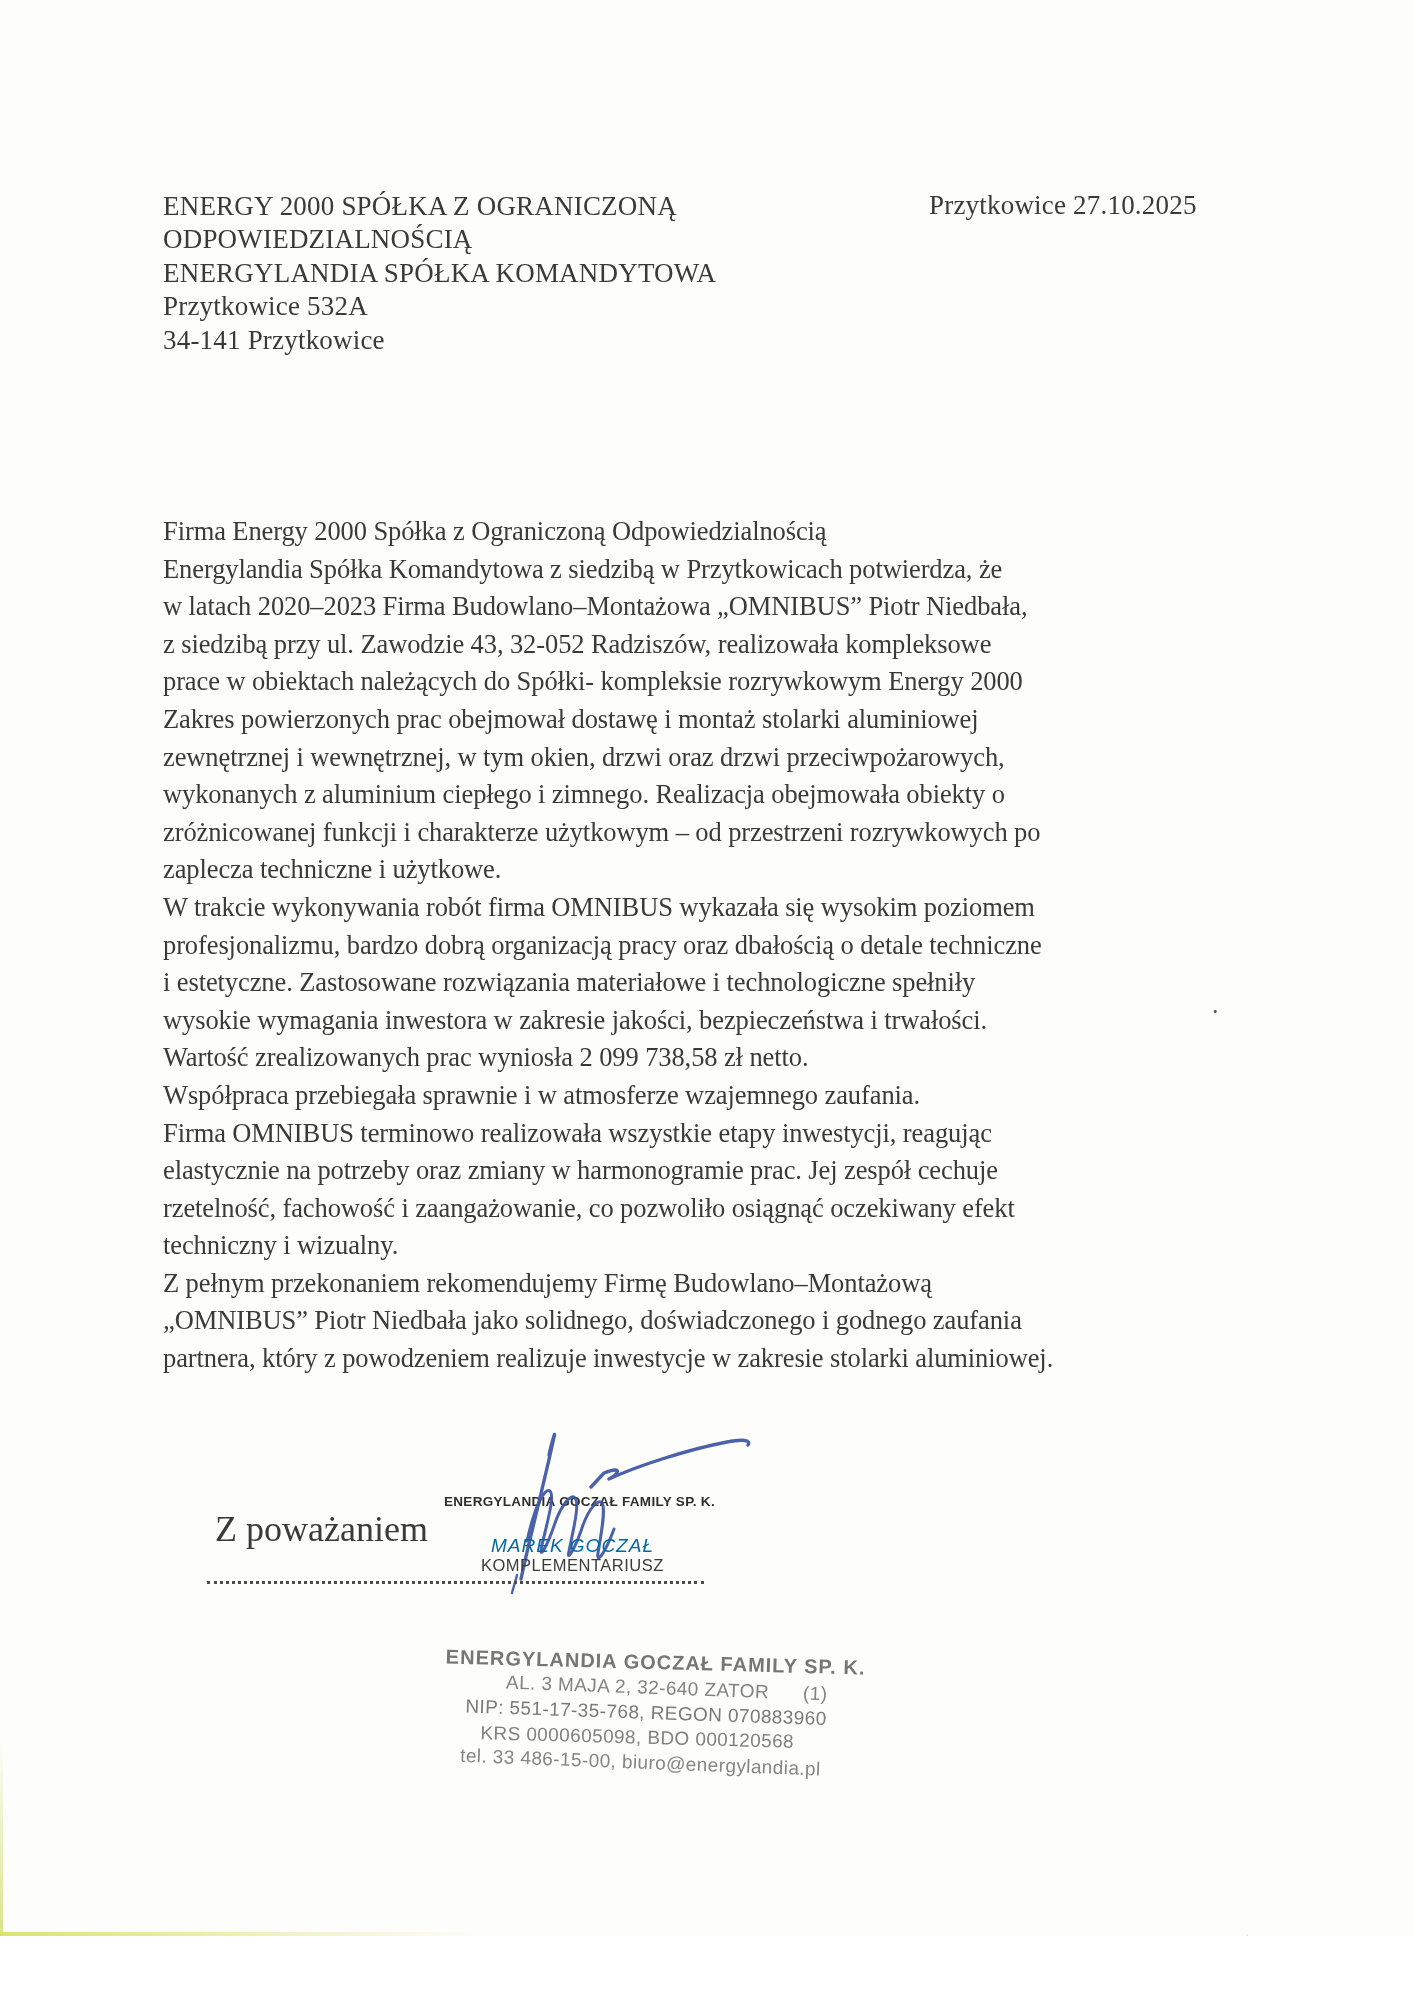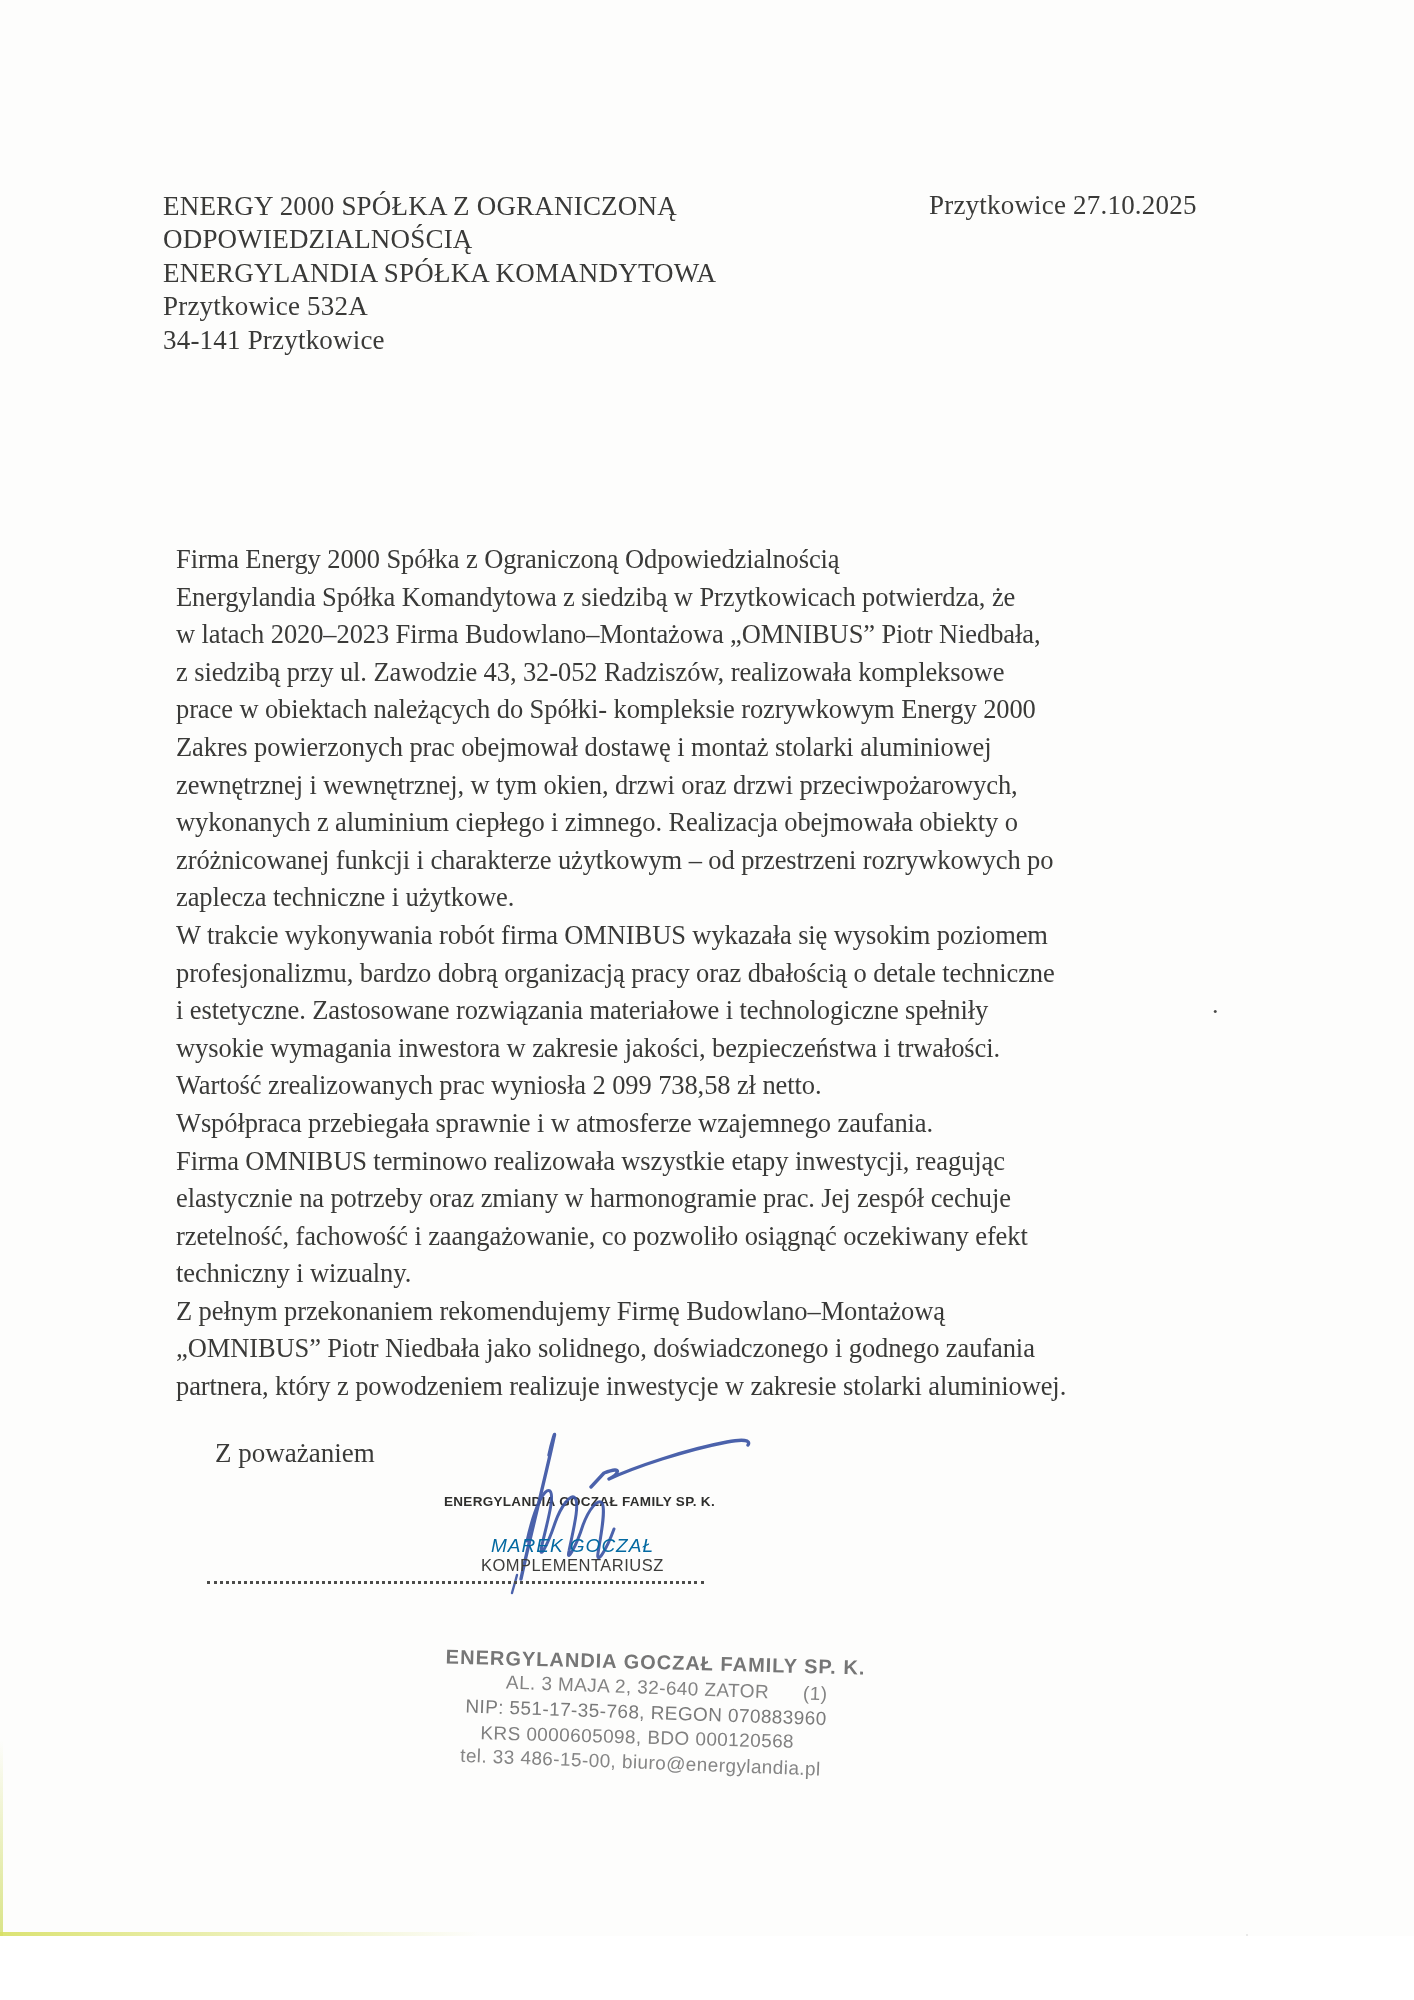--- a/index.html
+++ b/index.html
@@ -17,34 +17,34 @@
   .sender .line{
     font-size:27px;line-height:33.4px;white-space:pre;
     letter-spacing:.2px;
   }
   
   .dateline{
     position:absolute;left:905px;top:190px;
     font-size:27px;white-space:pre;letter-spacing:.2px;margin-left:24px;
   }
   
-  .body{position:absolute;left:176px;top:516px;margin-top:28px;}
+  .body{position:absolute;left:163px;top:516px;}
   .body .line{
     font-size:26.5px;height:37.6px;white-space:pre;
     letter-spacing:-.1px;
   }
   
   .stray-dot{
     position:absolute;left:1212px;top:990px;
     font-size:26px;color:#4a4a48;
   }
   
   .valediction{
-    position:absolute;left:215px;top:1438px;
-    font-size:27px;white-space:pre;text-align:center;
+    position:absolute;left:215px;top:1508px;
+    font-size:36px;white-space:pre;text-align:center;
   }
   .sig-stamp-company{
     position:absolute;left:444px;top:1494px;
     font-family:"Liberation Sans", sans-serif;
     font-weight:bold;font-size:13.5px;letter-spacing:.3px;
     color:#2e2e2c;white-space:pre;
   }
   .sig-name{
     position:absolute;left:491px;top:1535px;
     font-family:"Liberation Sans", sans-serif;

